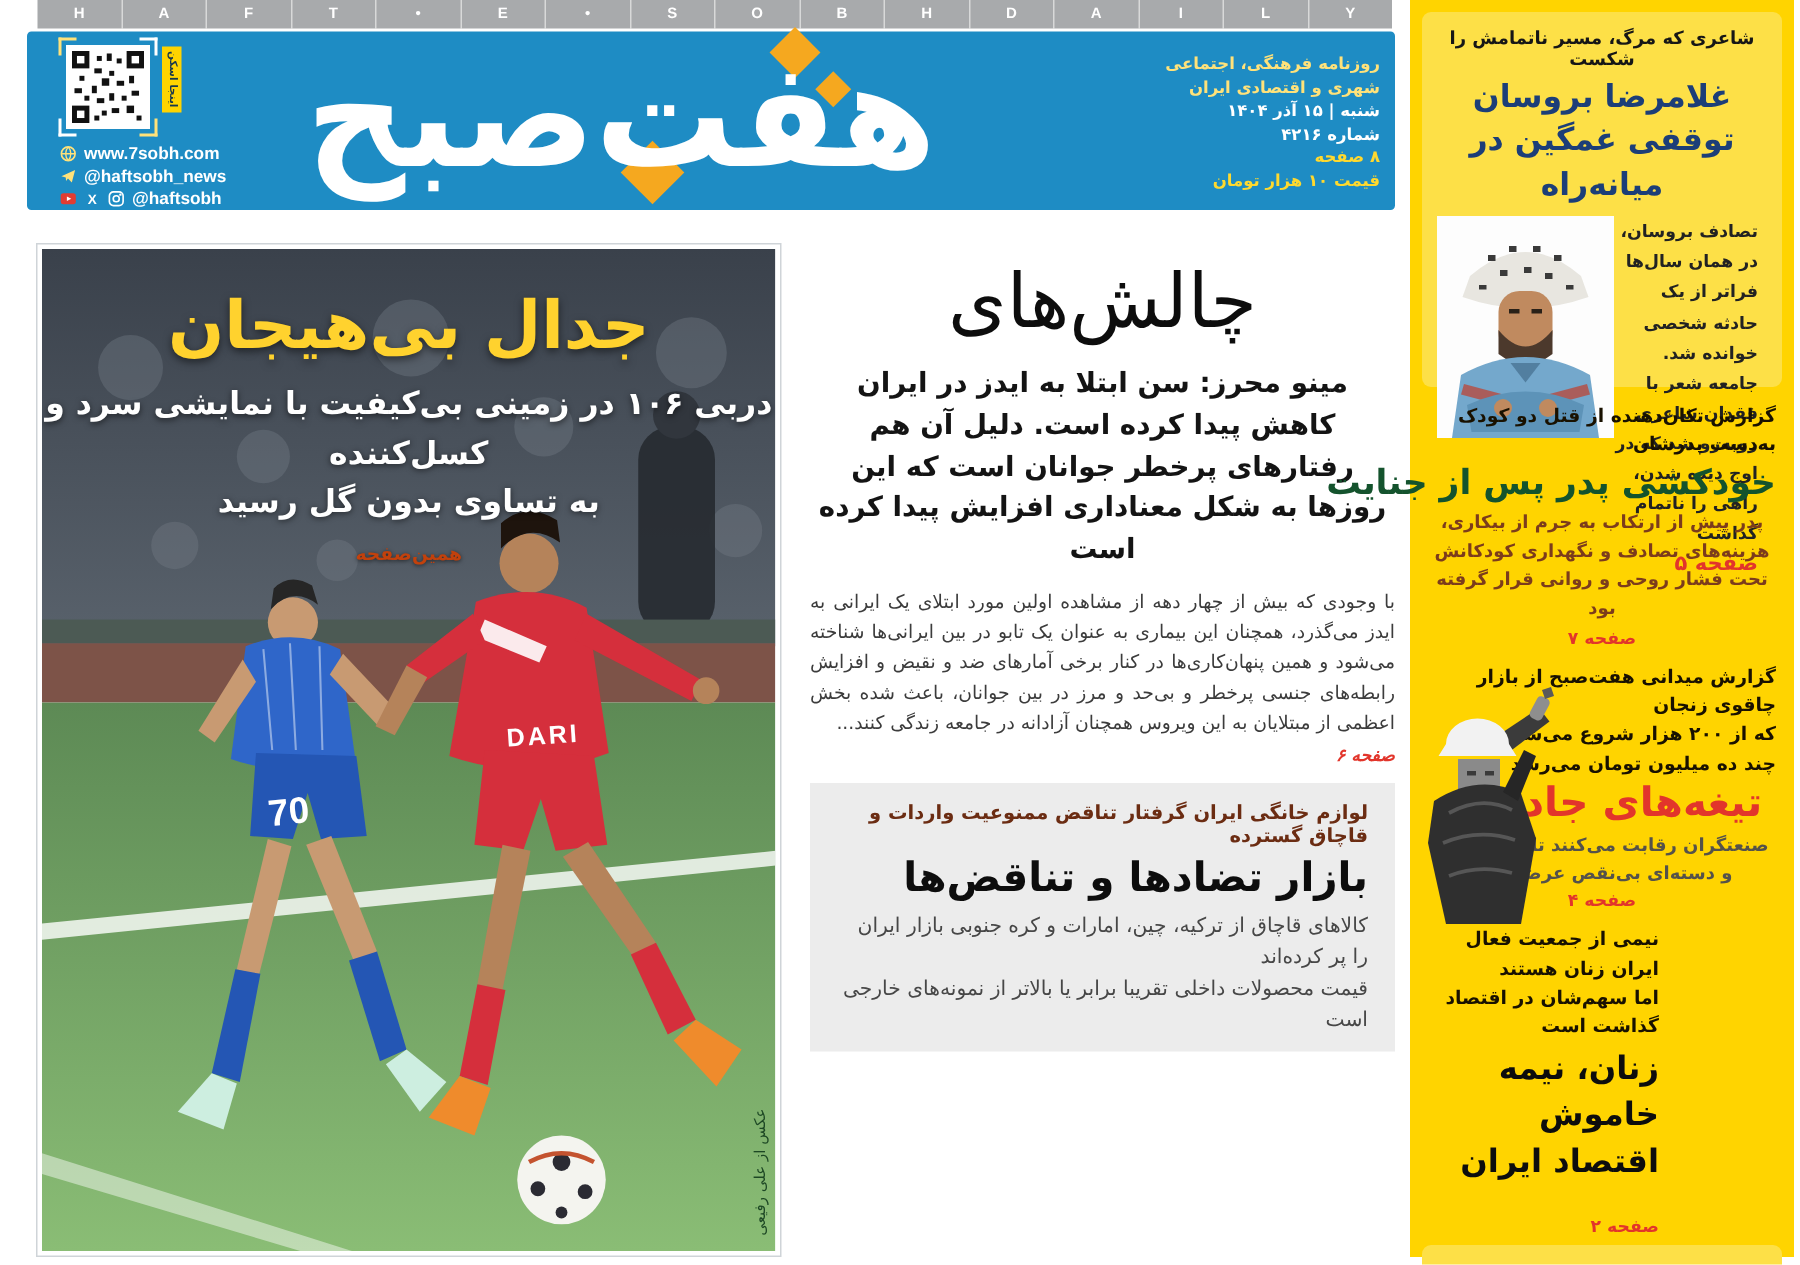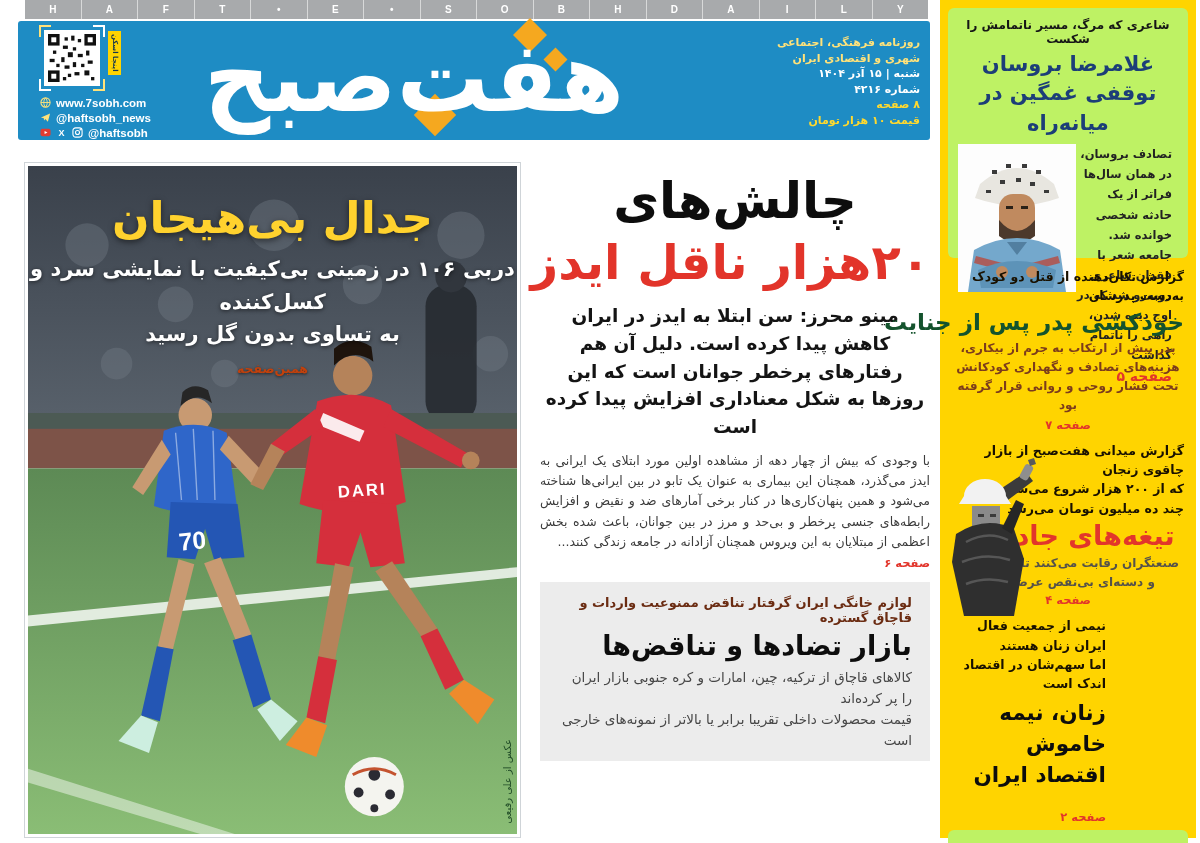--- a/index.html
+++ b/index.html
@@ -58,39 +58,39 @@
   .lead-s { color:#fff; font-size:21px; font-weight:bold; line-height:1.55; margin-top:10px;
     text-shadow:0 1px 4px rgba(0,0,0,.6); }
   .lead-ref { color:#c2410c; font-size:12.5px; font-weight:bold; margin-top:10px;
     text-shadow:0 1px 3px rgba(0,0,0,.6); }
   .photo-credit { position:absolute; right:4px; bottom:10px; writing-mode:vertical-rl;
     transform:rotate(180deg); font-size:10px; color:#123c1c; direction:rtl; opacity:.9; }
 
   
   .center-col { position:absolute; left:540px; top:164px; width:390px; height:679px; direction:rtl; }
   .aids-kicker { text-align:center; font-size:16.5px; font-weight:bold; color:#111; line-height:1.5; }
-  .aids-h1 { text-align:center; font-size:50px; font-weight:bold; color:#0d0d0d;
+  .aids-h1 { text-align:center; font-size:50px; font-weight:normal; color:#0d0d0d;
     letter-spacing:-2px; margin-top:8px; }
   .aids-h2 { text-align:center; font-size:48px; font-weight:bold; color:#e2342a;
     letter-spacing:-2px; margin-top:4px; white-space:nowrap; }
   .aids-sub { text-align:center; font-size:18.5px; font-weight:bold; color:#141414;
     line-height:1.5; margin-top:12px; }
   .aids-body { text-align:justify; font-size:12.5px; color:#3c3c3c; line-height:1.62; margin-top:10px; }
   .pref { color:#e2352b; font-weight:bold; font-size:11.5px; }
-  .aids-ref { margin-top:4px; }
+  .aids-ref { margin-top:4px;font-style:italic; }
 
   .market-box { background:#ececec; margin-top:12px; padding:13px 18px 10px; }
   .mk-kicker { font-size:13px; font-weight:bold; color:#6b2c12; }
   .mk-h { font-size:27px; font-weight:bold; color:#0d0d0d; margin-top:5px; letter-spacing:-1px; }
   .mk-body { font-size:13.5px; color:#474747; line-height:1.55; margin-top:6px; }
 
   
   .sidebar { position:absolute; left:940px; top:0; width:256px; height:838px;
     background:#ffd400; padding:8px; direction:rtl; }
-  .white-card { background:#bef264; border-radius:6px; }
+  .white-card { background:#fde047; border-radius:6px; }
 
   .poet-card { height:250px; padding:10px 10px 8px; position:relative; }
   .poet-kicker { text-align:center; font-size:12px; font-weight:bold; color:#161616; }
   .poet-h { text-align:center; font-size:21px; font-weight:bold; color:#1c3e78;
     line-height:1.4; margin-top:4px; letter-spacing:-1px; }
   .poet-row { display:flex; direction:ltr; margin-top:6px; height:148px;justify-content:center; }
   .poet-photo { width:118px; flex:none; }
   .poet-photo svg { width:118px; height:148px; display:block; }
   .poet-side { flex:1; direction:rtl; text-align:right; padding-right:6px; }
   .poet-body { font-size:11.5px; font-weight:bold; color:#222; line-height:1.75; }
@@ -321,21 +321,20 @@
           <span>به تساوی بدون گل رسید</span>
         </div>
         <div class="lead-ref">همین‌صفحه</div>
       </div>
       <div class="photo-credit">عکس از علی رفیعی</div>
     </div>
   </div>
 
   <div class="center-col">
     <div class="aids-h1">چالش‌های</div>
-    <div class="aids-h2">۲۰هزار ناقل ایدز</div>
     <div class="aids-sub">مینو محرز: سن ابتلا به ایدز در ایران کاهش پیدا کرده است. دلیل آن هم رفتارهای پرخطر جوانان است که این روزها به شکل معناداری افزایش پیدا کرده است</div>
     <div class="aids-body">با وجودی که بیش از چهار دهه از مشاهده اولین مورد ابتلای یک ایرانی به ایدز می‌گذرد، همچنان این بیماری به عنوان یک تابو در بین ایرانی‌ها شناخته می‌شود و همین پنهان‌کاری‌ها در کنار برخی آمارهای ضد و نقیض و افزایش رابطه‌های جنسی پرخطر و بی‌حد و مرز در بین جوانان، باعث شده بخش اعظمی از مبتلایان به این ویروس همچنان آزادانه در جامعه زندگی کنند...</div>
     <div class="pref aids-ref">صفحه ۶</div>
 
     <div class="market-box">
       <div class="mk-kicker">لوازم خانگی ایران گرفتار تناقض ممنوعیت واردات و قاچاق گسترده</div>
       <div class="mk-h">بازار تضادها و تناقض‌ها</div>
       <div class="mk-body">
         <span>کالاهای قاچاق از ترکیه، چین، امارات و کره جنوبی بازار ایران را پر کرده‌اند</span><br>
         <span>قیمت محصولات داخلی تقریبا برابر یا بالاتر از نمونه‌های خارجی است</span>
@@ -403,21 +402,21 @@
       </div>
       <div class="knife-h">تیغه‌های جادویی</div>
       <div class="knife-body">صنعتگران رقابت می‌کنند تا تیغه‌ای تیز و دسته‌ای بی‌نقص عرضه کنند</div>
       <div class="pref sb-ref">صفحه ۴</div>
     </div>
 
     <div class="sb-sec women-sec">
       <div class="women-text">
         <div class="sb-kicker" style="text-align:right">
           <span>نیمی از جمعیت فعال ایران زنان هستند</span><br>
-          <span>اما سهم‌شان در اقتصاد اندک است</span>
+          <span>اما سهم‌شان در اقتصاد گذاشت است</span>
         </div>
         <div class="women-h">
           <span>زنان، نیمه خاموش</span><br>
           <span>اقتصاد ایران</span>
         </div>
         <div class="pref" style="text-align:right;margin-top:20px">صفحه ۲</div>
       </div>
     </div>
 
     <div class="worker-photo">

